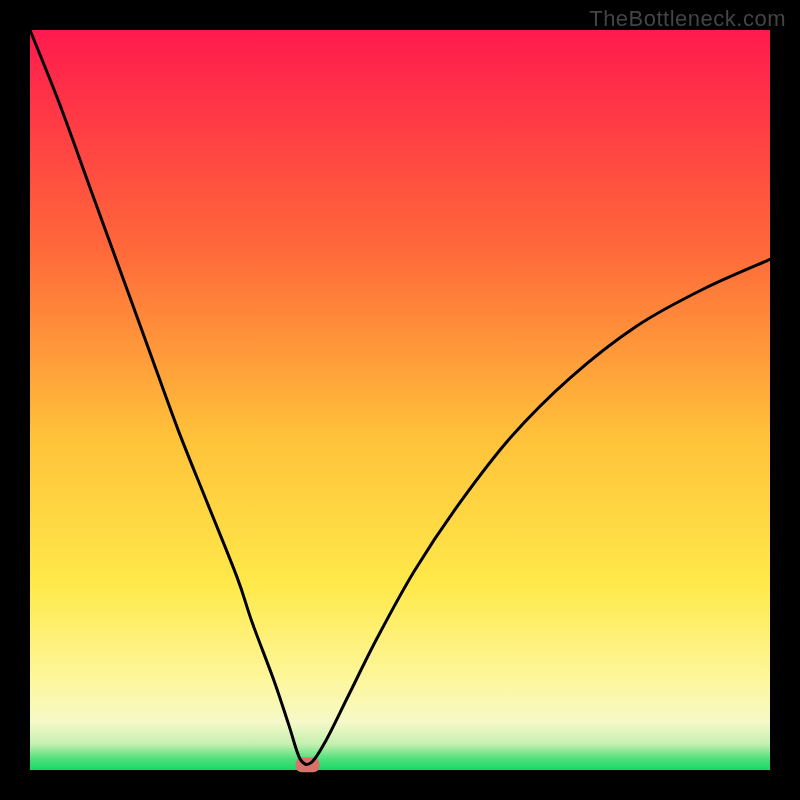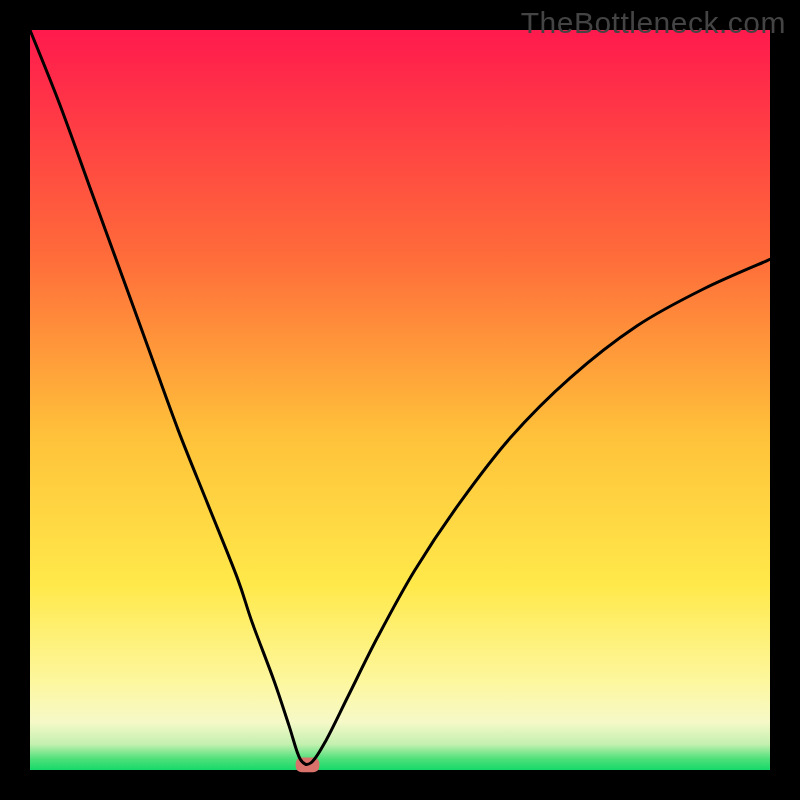--- a/index.html
+++ b/index.html
@@ -17,21 +17,21 @@
     top: 0;
     width: 800px;
     height: 800px;
     background: #000;
   }
   .watermark {
     position: absolute;
     top: 6px;
     right: 14px;
     color: #444;
-    font-size: 30px;
+    font-size: 22px;
     font-weight: 500;
     letter-spacing: 0.5px;
     z-index: 10;
   }
   svg {
     position: absolute;
     left: 0;
     top: 0;
   }
 </style>

